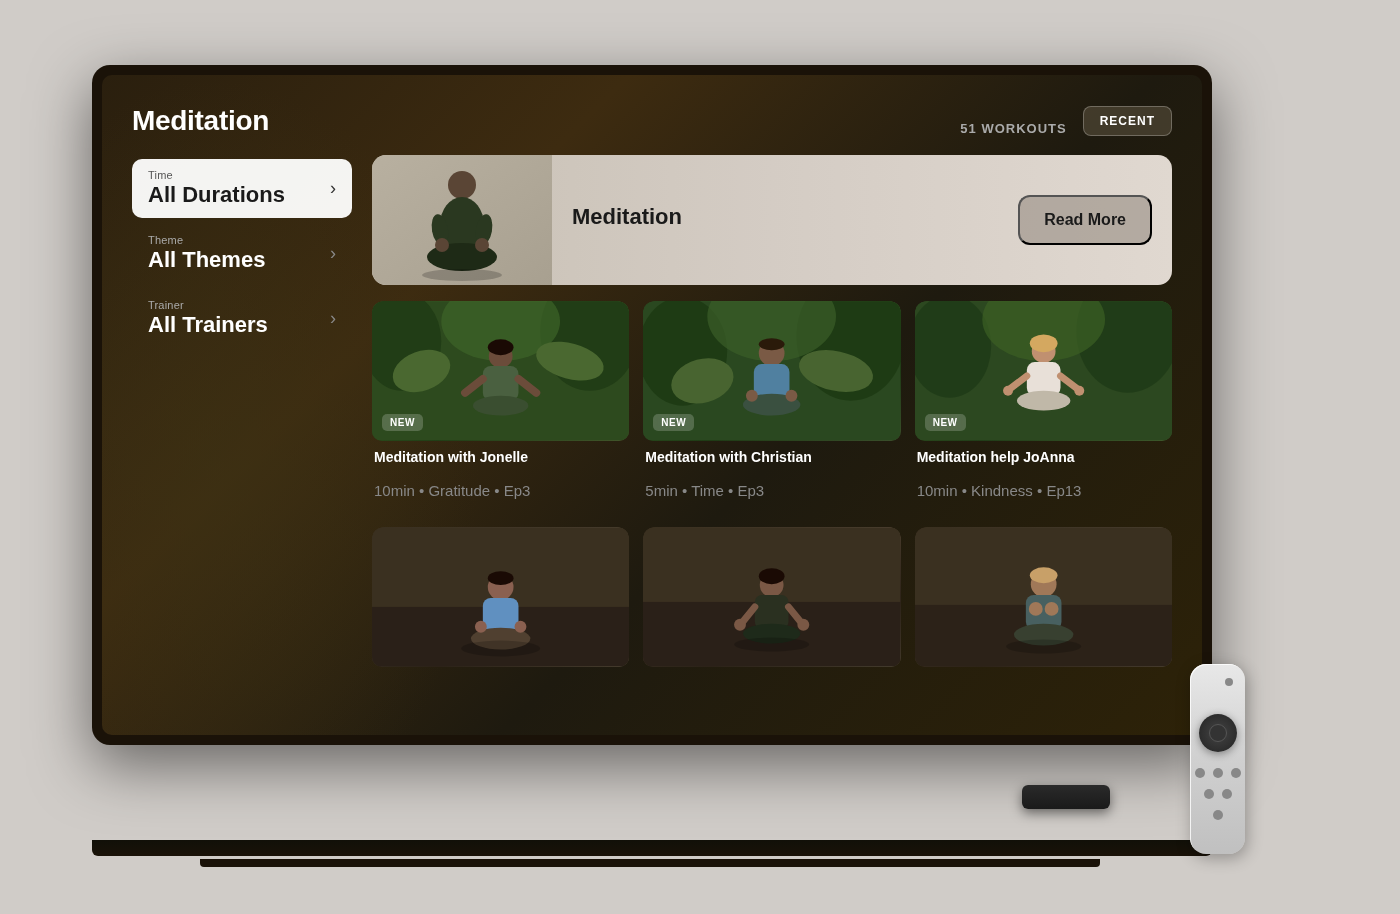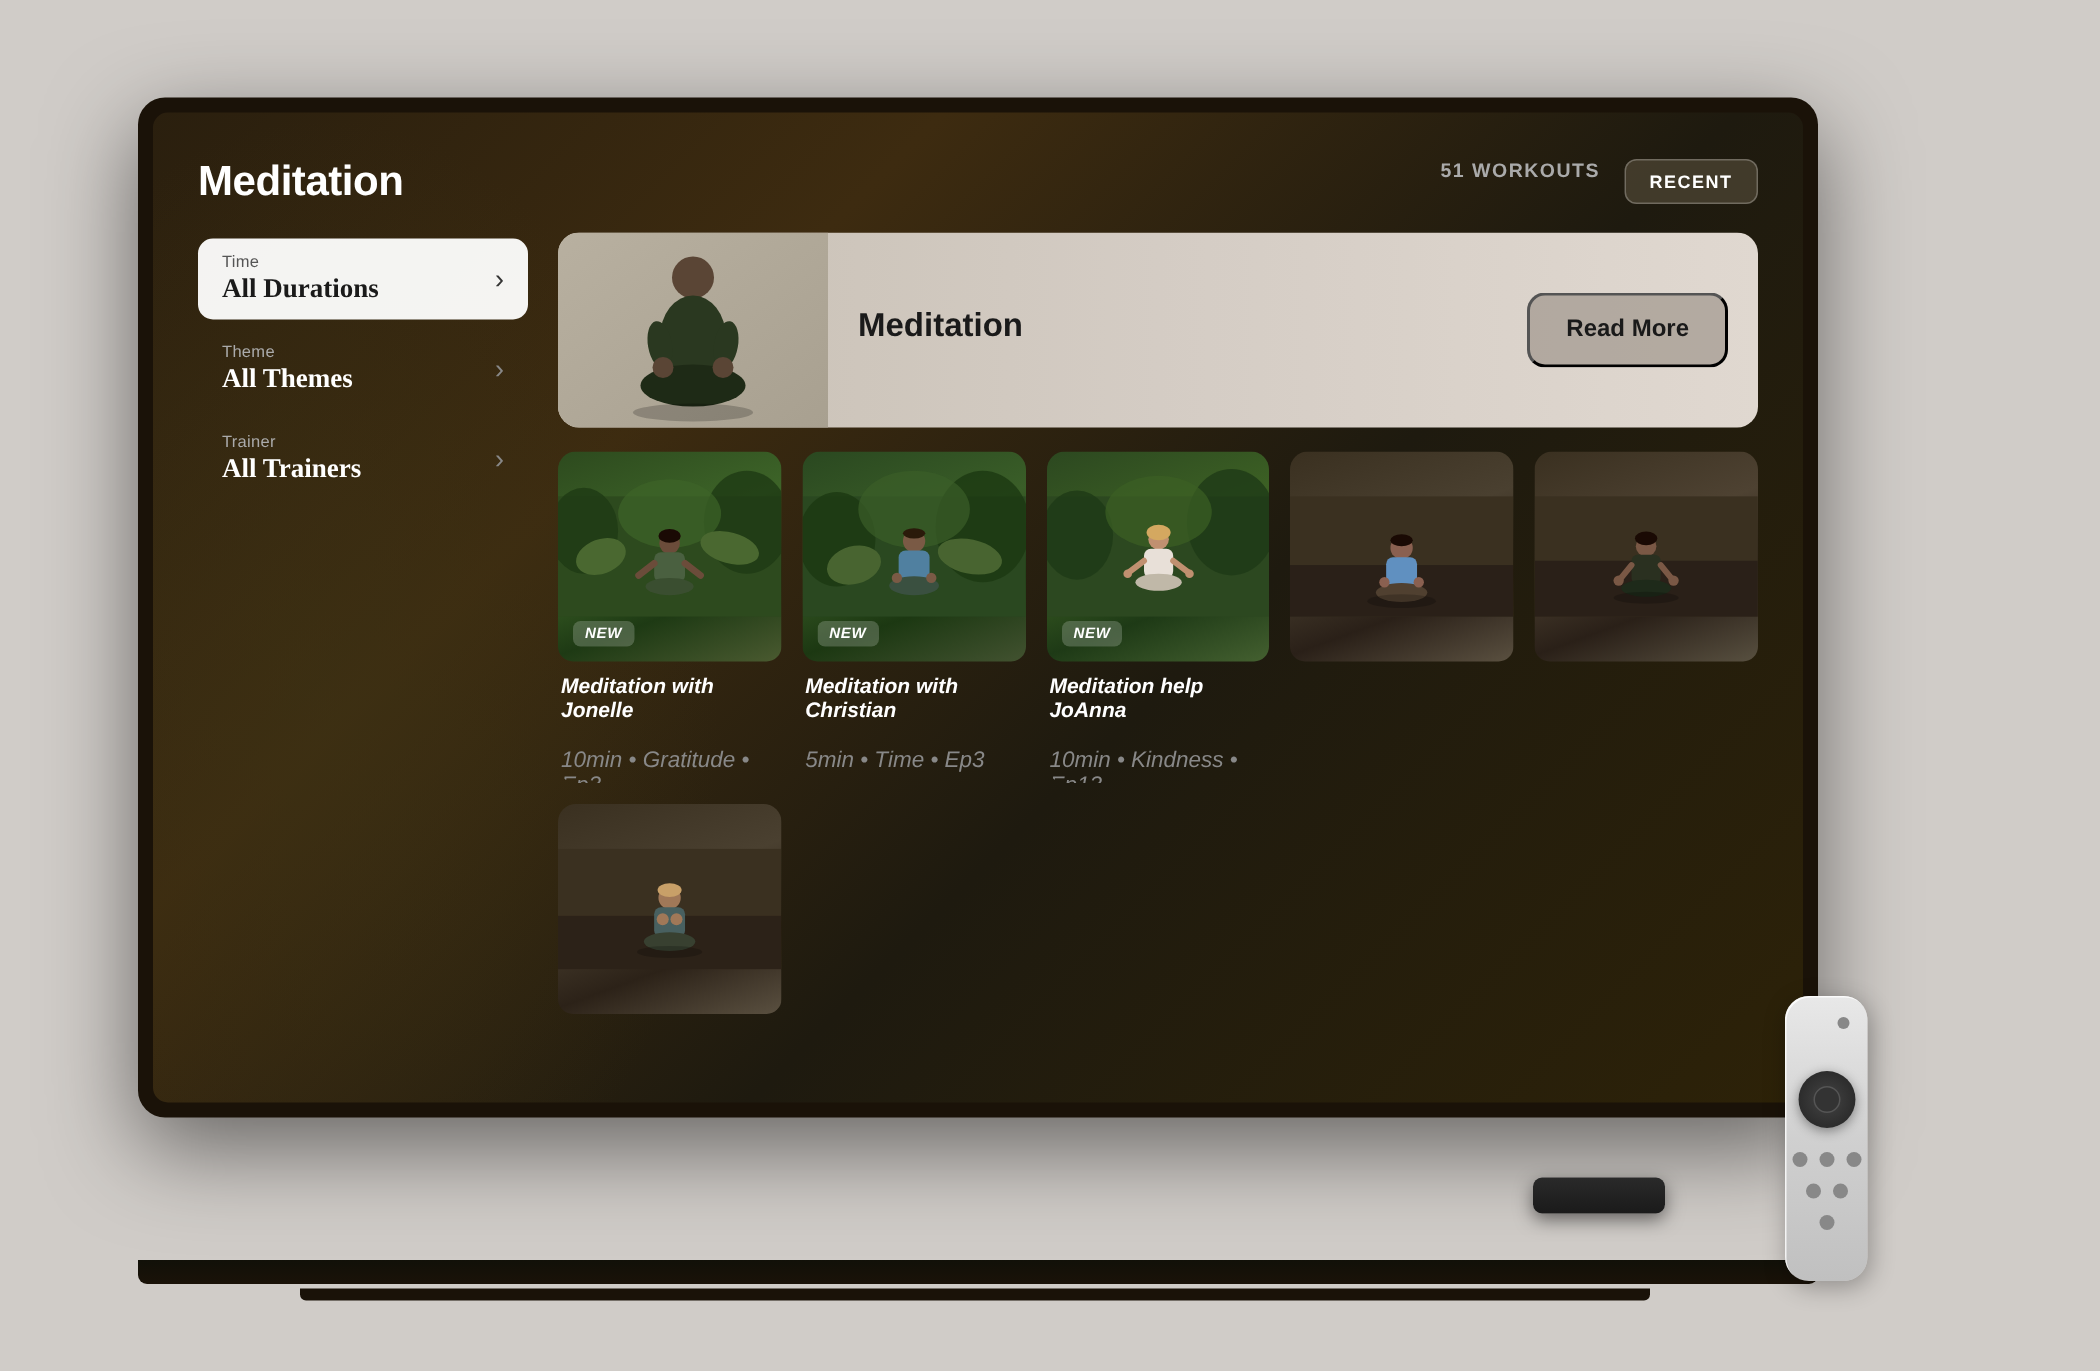--- a/index.html
+++ b/index.html
@@ -78,21 +78,21 @@
 
     .page-title {
       color: #ffffff;
       font-size: 28px;
       font-weight: 700;
       letter-spacing: -0.3px;
     }
 
     .header-right {
       display: flex;
-      align-items: flex-start;
+      align-items: flex-end;
       gap: 16px;
     }
 
     .workouts-count {
       color: #aaaaaa;
       font-size: 13px;
       font-weight: 600;
       letter-spacing: 1px;
       text-transform: uppercase;
     }
@@ -159,24 +159,23 @@
 
     .filter-label {
       font-size: 11px;
       font-weight: 500;
       color: #aaaaaa;
       letter-spacing: 0.2px;
       margin-bottom: 1px;
     }
 
     .filter-value {
-      font-size: 18px;
+      font-size: 22px;
       font-weight: 700;
       color: #ffffff;
-      font-family: Liberation Serif, serif;
     }
 
     .chevron {
       font-size: 18px;
       color: #888;
       font-weight: 300;
     }
 
     
     .content-area {
@@ -237,25 +236,24 @@
       font-size: 16px;
       font-weight: 600;
       cursor: pointer;
       white-space: nowrap;
       flex-shrink: 0;
     }
 
     
     .workout-grid {
       display: grid;
-      grid-template-columns: repeat(5, 1fr);
+      grid-template-columns: repeat(3, 1fr);
       gap: 14px;
       flex: 1;
       overflow: hidden;
-      font-style: italic;
     }
 
     .workout-card {
       border-radius: 12px;
       overflow: hidden;
       position: relative;
       cursor: pointer;
     }
 
     .workout-thumb {

